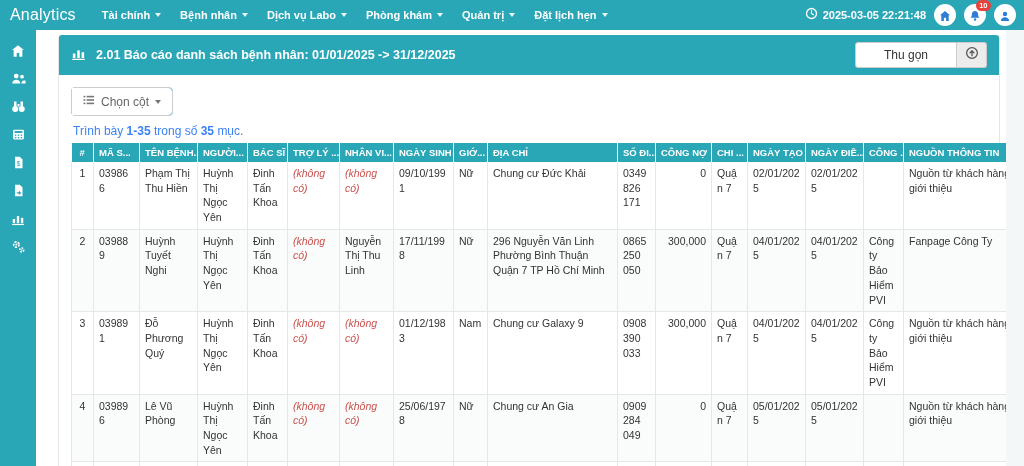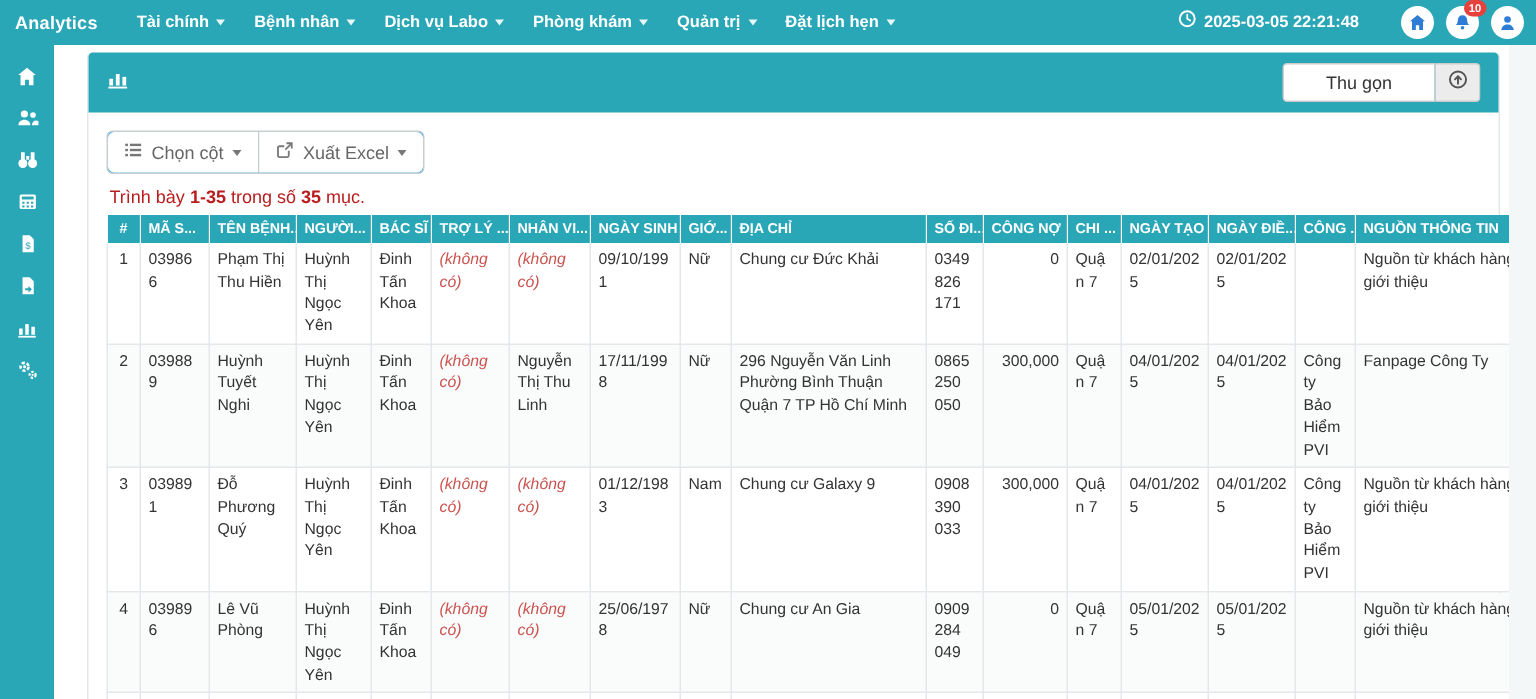--- a/index.html
+++ b/index.html
@@ -2,27 +2,27 @@
 <html><head>
 <meta charset="utf-8">
 <style>
   * { margin:0; padding:0; box-sizing:border-box; }
   html,body { width:1024px; height:466px; overflow:hidden;
     font-family:"Liberation Sans","DejaVu Sans",sans-serif; background:#fff; }
 
   
   .navbar { height:30px; background:#2aa7b7; display:flex; align-items:center;
     padding:0 8px 0 10px; color:#fff; position:relative; z-index:5; }
-  .brand { font-size:12px; font-weight:700; letter-spacing:.2px; margin-right:26px; }
+  .brand { font-size:16px; font-weight:400; letter-spacing:.2px; margin-right:26px; }
   .nav-menu { display:flex; align-items:center; gap:19px; }
   .nav-item { display:flex; align-items:center; gap:5px; font-size:11px; font-weight:600; cursor:pointer; white-space:nowrap; }
   .caret { width:0; height:0; border-left:3px solid transparent; border-right:3px solid transparent;
     border-top:4px solid rgba(255,255,255,.9); display:inline-block; }
   .nav-right { margin-left:auto; display:flex; align-items:center; gap:8px; }
-  .clock-wrap { display:flex; align-items:center; gap:5px; margin-right:20px; }
+  .clock-wrap { display:flex; align-items:center; gap:5px; margin-right:0; }
   .clock-time { font-size:11px; font-weight:700; white-space:nowrap; }
   .circle-btn { width:22px; height:22px; border-radius:50%; background:#fff; display:flex;
     align-items:flex-end; justify-content:center; position:relative; cursor:pointer; }
   .badge { position:absolute; top:-4px; right:-5px; background:#e8413c; color:#fff;
     font-size:7.5px; font-weight:700; border-radius:8px; padding:1px 3.5px; line-height:1.2; }
 
   
   .sidebar { position:absolute; left:0; top:30px; bottom:0; width:36px; background:#2aa7b7;
     display:flex; flex-direction:column; align-items:center; padding-top:13px; gap:13px; }
   .side-icon { width:15px; height:15px; display:flex; align-items:center; justify-content:center; cursor:pointer; }
@@ -44,21 +44,21 @@
 
   .card-body { padding:12px 12px 0; }
   .btn-group { display:inline-flex; border:1px solid #c8cdd0; border-radius:4px; background:#0ea5e9; }
   .tool-btn { display:flex; align-items:center; gap:6px; font-size:12px; color:#666;
     padding:6px 11px; cursor:pointer; background:#fff; }
   .tool-btn + .tool-btn { border-left:1px solid #c8cdd0; }
   .tool-btn .caret { border-top-color:#777; }
   .tool-btn:first-child { border-radius:4px 0 0 4px; }
   .tool-btn:last-child { border-radius:0 4px 4px 0; }
 
-  .summary { font-size:12px; color:#b91c1c; margin:8px 0 5px 2px; }
+  .summary { font-size:12px; color:#3b82f6; margin:8px 0 5px 2px; }
   .summary b { font-weight:700; }
 
   
   table { width:100%; border-collapse:collapse; table-layout:fixed; }
   th { background:#2aa7b7; color:#fff; font-size:9.5px; font-weight:700; text-align:left;
     padding:4px 5px; white-space:nowrap; overflow:hidden; border-right:1px solid rgba(255,255,255,.35);
     height:18px; cursor:pointer; }
   th:last-child { border-right:none; }
   td { font-size:10.5px; color:#333; padding:4px 5px; vertical-align:top; line-height:1.4;
     border:1px solid #e4e8ea; border-top:none; word-wrap:break-word; overflow:hidden; background:#fff; }
@@ -206,20 +206,21 @@
   <div class="card">
     <div class="card-header">
       <span>
         <svg width="15" height="15" viewBox="0 0 12 12" fill="#fff">
             <rect x="1.5" y="6" width="2" height="3.6"></rect>
             <rect x="5" y="3.5" width="2" height="6.1"></rect>
             <rect x="8.5" y="5" width="2" height="4.6"></rect>
             <rect x="1" y="10.2" width="10" height="1"></rect>
           </svg>
       </span>
+      <span class="card-title">2.01 Báo cáo danh sách bệnh nhân: 01/01/2025 -&gt; 31/12/2025</span>
       <div class="header-actions">
         <div class="btn-collapse">Thu gọn</div>
         <div class="btn-collapse-icon">
           <span>
             <svg width="14" height="14" viewBox="0 0 12 12" fill="none">
                 <circle cx="6" cy="6" r="4.6" stroke="#555" stroke-width="1.1"></circle>
                 <path d="M6 8.4V4.4M4.3 5.9L6 4.1l1.7 1.8" stroke="#555" stroke-width="1.1" stroke-linecap="round" stroke-linejoin="round"></path>
               </svg>
           </span>
         </div>
@@ -233,31 +234,20 @@
             <svg width="12" height="12" viewBox="0 0 12 12" fill="#777">
                 <rect x="0.5" y="1.8" width="1.8" height="1.6"></rect>
                 <rect x="3.6" y="1.8" width="7.5" height="1.6"></rect>
                 <rect x="0.5" y="5.2" width="1.8" height="1.6"></rect>
                 <rect x="3.6" y="5.2" width="7.5" height="1.6"></rect>
                 <rect x="0.5" y="8.6" width="1.8" height="1.6"></rect>
                 <rect x="3.6" y="8.6" width="7.5" height="1.6"></rect>
               </svg>
           </span>
           <span>Chọn cột</span>
-          <span class="caret"></span>
-        </div>
-        <div class="tool-btn">
-          <span>
-            <svg width="12" height="12" viewBox="0 0 12 12" fill="none">
-                <path d="M8.5 6.5v3.2a1 1 0 0 1-1 1H2.3a1 1 0 0 1-1-1V4.5a1 1 0 0 1 1-1h3.2" stroke="#777" stroke-width="1.2"></path>
-                <path d="M7 1.5h3.5V5" stroke="#777" stroke-width="1.2"></path>
-                <path d="M10.3 1.7L6.2 5.8" stroke="#777" stroke-width="1.2"></path>
-              </svg>
-          </span>
-          <span>Xuất Excel</span>
           <span class="caret"></span>
         </div>
       </div>
 
       <div class="summary">
         <span>Trình bày</span>
         <b>1-35</b>
         <span>trong số</span>
         <b>35</b>
         <span>mục.</span>

